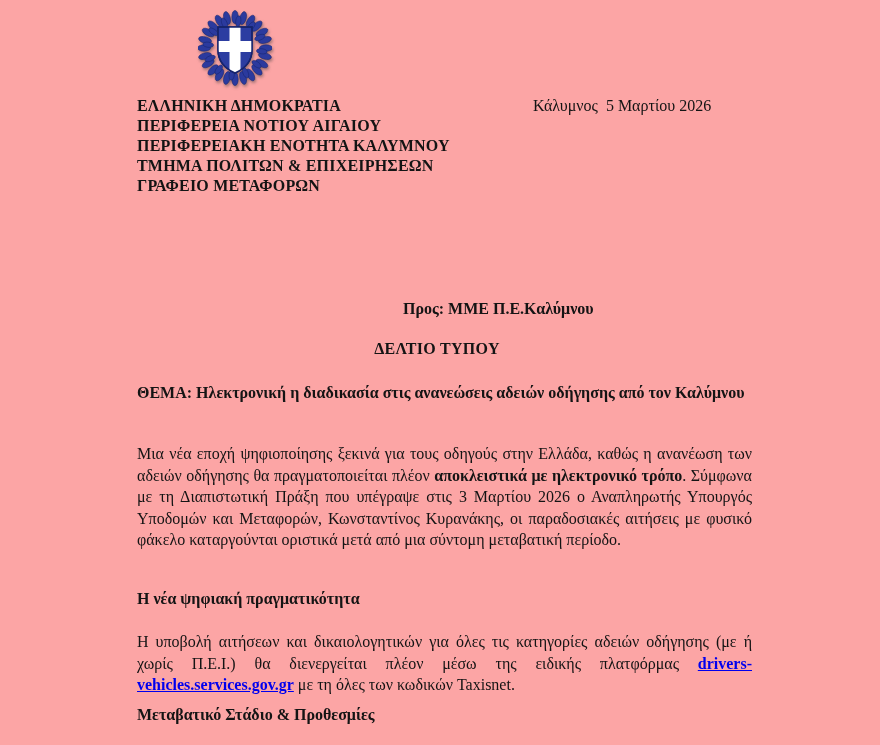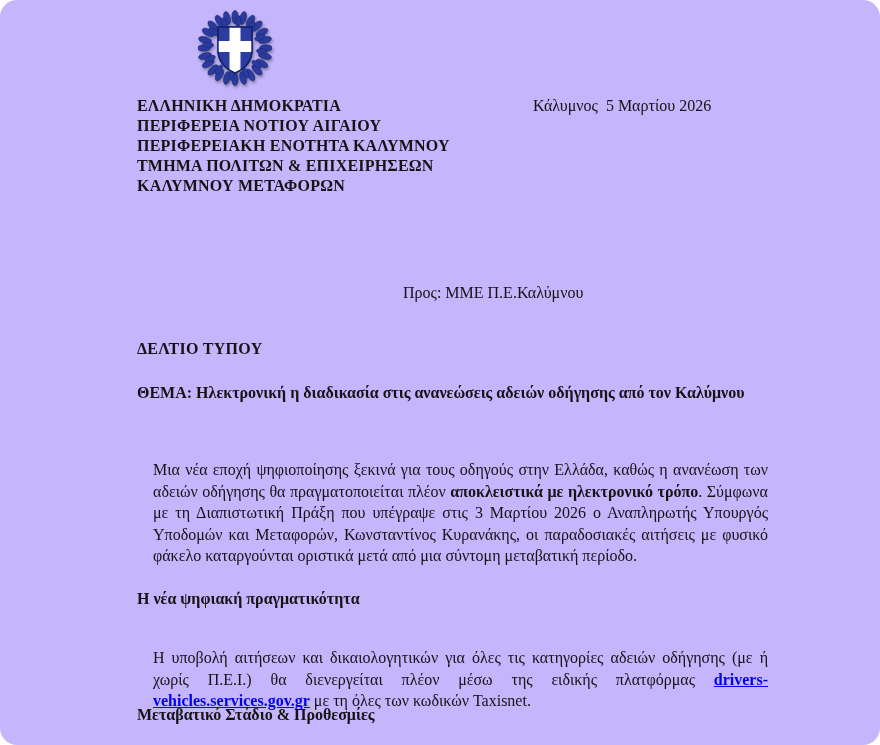--- a/index.html
+++ b/index.html
@@ -4,26 +4,25 @@
 <style>
   html, body {
     margin: 0;
     padding: 0;
     background: #ffffff;
   }
   .page {
     position: relative;
     width: 880px;
     height: 745px;
-    background: #c4b5fd;
+    background: #fca5a5;
     overflow: hidden;
     font-family: "Liberation Serif", "DejaVu Serif", serif;
     color: #141414;
     font-size: 16px;
-    border-radius: 17px;
   }
   .emblem {
     position: absolute;
     left: 198px;
     top: 7px;
     width: 74px;
     height: 80px;
     filter: drop-shadow(1px 2px 1.5px rgba(60,60,60,0.5));
   }
   .letterhead {
@@ -39,45 +38,46 @@
     position: absolute;
     left: 525px;
     top: 96px;
     line-height: 20px;
     white-space: pre;
     margin-left: 8px;
   }
   .recipient {
     position: absolute;
     left: 403px;
-    top: 284px;
-    font-weight: normal;
+    top: 300px;
+    font-weight: bold;
     white-space: nowrap;
   }
   .doc-title {
     position: absolute;
     left: 137px;
     top: 340px;
     width: 600px;
+    text-align: center;
     font-weight: bold;
     letter-spacing: 0.3px;
   }
   .subject {
     position: absolute;
     left: 137px;
     top: 382px;
     width: 618px;
     font-weight: bold;
     line-height: 22px;
   }
   .body-para {
     position: absolute;
     left: 137px;
     width: 615px;
-    margin: 16px;
+    margin: 0;
     line-height: 21.5px;
     text-align: justify;
   }
   .para-intro { top: 443px; }
   .para-platform { top: 631px; }
   .section-heading {
     position: absolute;
     left: 137px;
     font-weight: bold;
     white-space: nowrap;
@@ -151,21 +151,21 @@
       </g>
       <path d="M-17,-21 h34 v23 c0,12 -8,19 -17,23 c-9,-4 -17,-11 -17,-23 z" fill="none" stroke="#16246e" stroke-width="1.4"></path>
     </g>
   </svg>
 
   <div class="letterhead">
     <div>ΕΛΛΗΝΙΚΗ ΔΗΜΟΚΡΑΤΙΑ</div>
     <div>ΠΕΡΙΦΕΡΕΙΑ ΝΟΤΙΟΥ ΑΙΓΑΙΟΥ</div>
     <div>ΠΕΡΙΦΕΡΕΙΑΚΗ ΕΝΟΤΗΤΑ ΚΑΛΥΜΝΟΥ</div>
     <div>ΤΜΗΜΑ ΠΟΛΙΤΩΝ &amp; ΕΠΙΧΕΙΡΗΣΕΩΝ</div>
-    <div>ΚΑΛΥΜΝΟΥ ΜΕΤΑΦΟΡΩΝ</div>
+    <div>ΓΡΑΦΕΙΟ ΜΕΤΑΦΟΡΩΝ</div>
   </div>
 
   <div class="dateline">Κάλυμνος  5 Μαρτίου 2026</div>
 
   <div class="recipient">Προς: ΜΜΕ Π.Ε.Καλύμνου</div>
 
   <div class="doc-title">ΔΕΛΤΙΟ ΤΥΠΟΥ</div>
 
   <div class="subject">ΘΕΜΑ: Ηλεκτρονική η διαδικασία στις ανανεώσεις αδειών οδήγησης από τον Καλύμνου</div>
 

